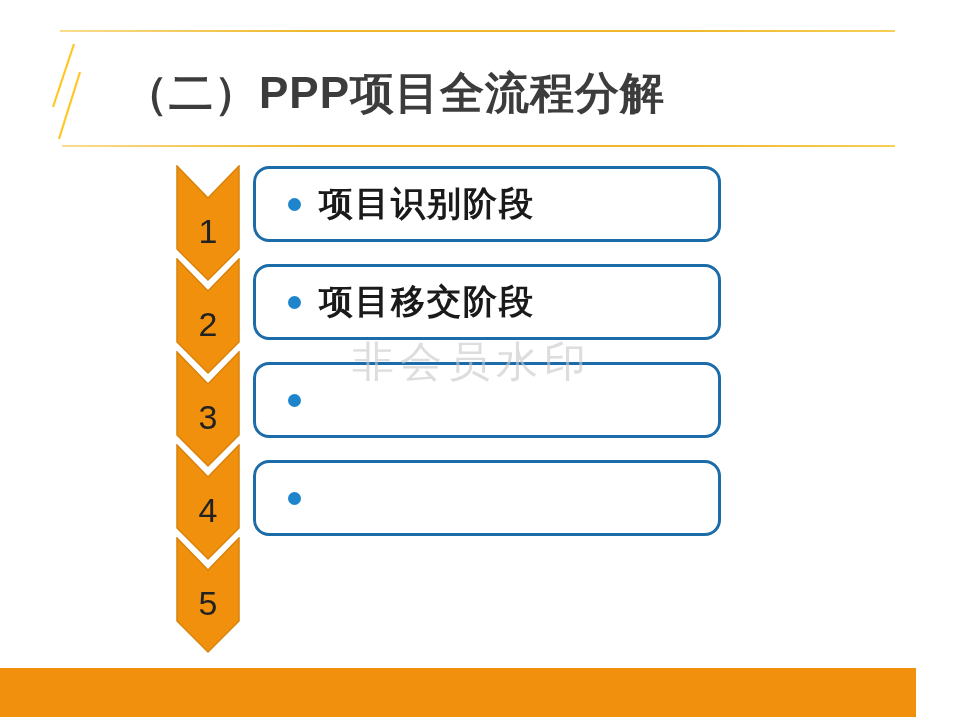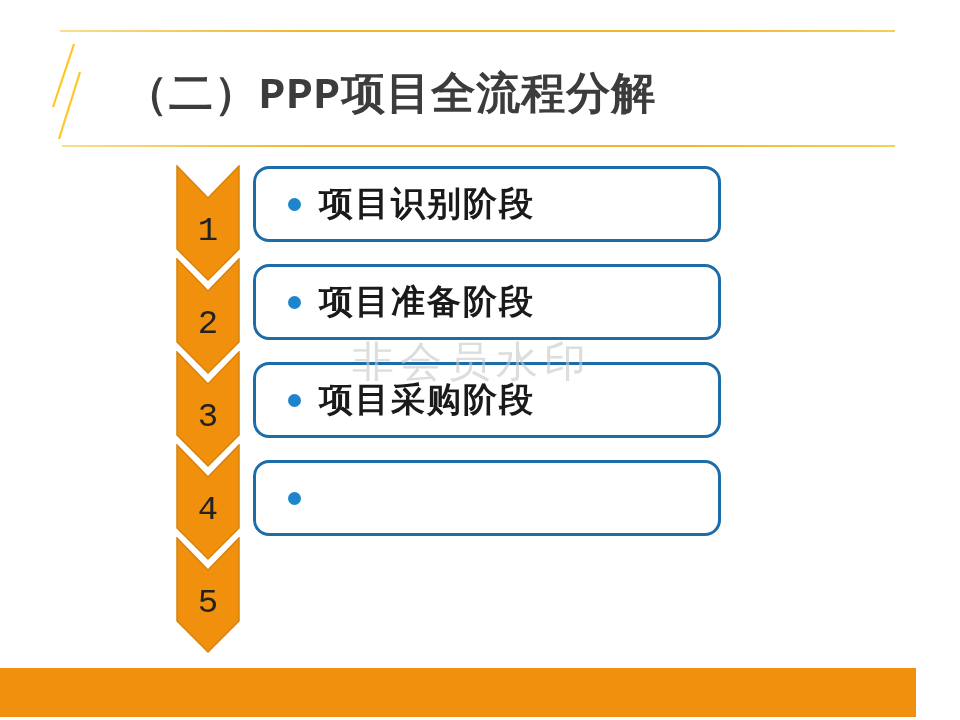--- a/index.html
+++ b/index.html
@@ -1,18 +1,18 @@
 <!DOCTYPE html>
 <html style="--orange: #F0900C; --orange-border: #D8820A; --box-border-blue: #1B6CA8; --bullet-blue: #1E85CC; --gold-line: #EFB82B; --title-text: #3C3C3C; --watermark-gray: #C9C9C9;"><head>
 <meta charset="utf-8">
 <style>
   html,body{margin:0;padding:0;background:#ffffff;}
   .slide{
     position:relative;width:916px;height:720px;overflow:hidden;background:#ffffff;
-    font-family:Liberation Mono, monospace;
+    font-family:Liberation Sans, sans-serif;
   }
   .gold-line{
     position:absolute;height:2px;
     background:linear-gradient(to right,#f9dd8f,var(--gold-line) 30%,var(--gold-line) 75%,#f6cf57);
   }
   .gold-line.top{left:60px;top:30px;width:835px;}
   .gold-line.under-title{left:62px;top:145px;width:833px;}
   .slashes{position:absolute;left:40px;top:30px;width:60px;height:120px;}
   .title{
     position:absolute;left:124px;top:64px;margin:0;
@@ -93,25 +93,24 @@
     </svg>
     <span class="num">5</span>
   </div>
 
   <div class="stage-box" style="top:166px">
     <span class="bullet"></span>
     <span class="stage-label">项目识别阶段</span>
   </div>
   <div class="stage-box" style="top:264px">
     <span class="bullet"></span>
-    <span class="stage-label">项目准备阶段</span>
+    <span class="stage-label">项目移交阶段</span>
   </div>
   <div class="stage-box" style="top:362px">
     <span class="bullet"></span>
-    <span class="stage-label">项目采购阶段</span>
   </div>
   <div class="stage-box" style="top:460px">
     <span class="bullet"></span>
   </div>
 
   <div class="watermark">非会员水印</div>
 
   <div class="bottom-bar"></div>
 
 </div>

